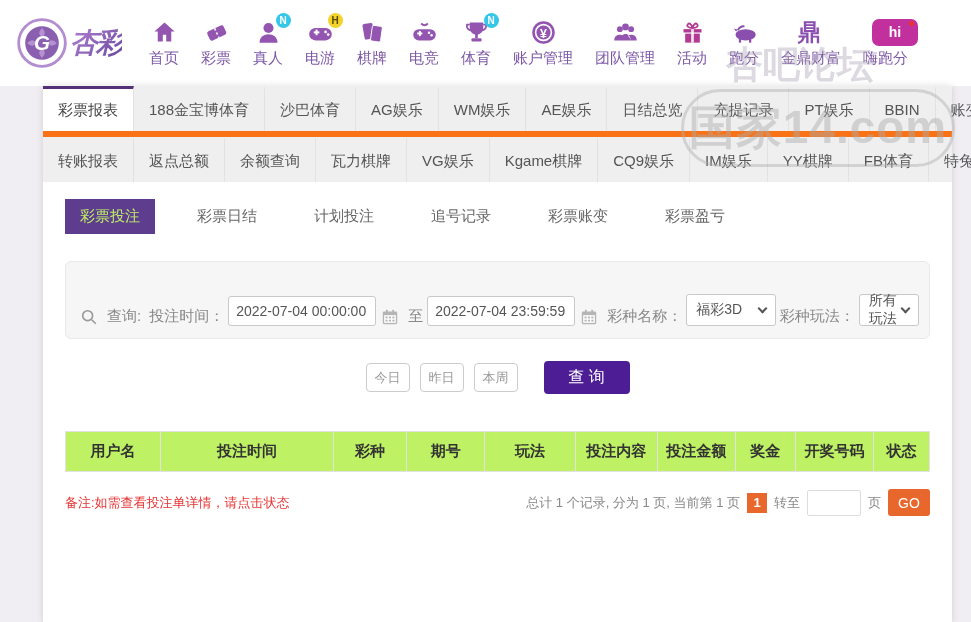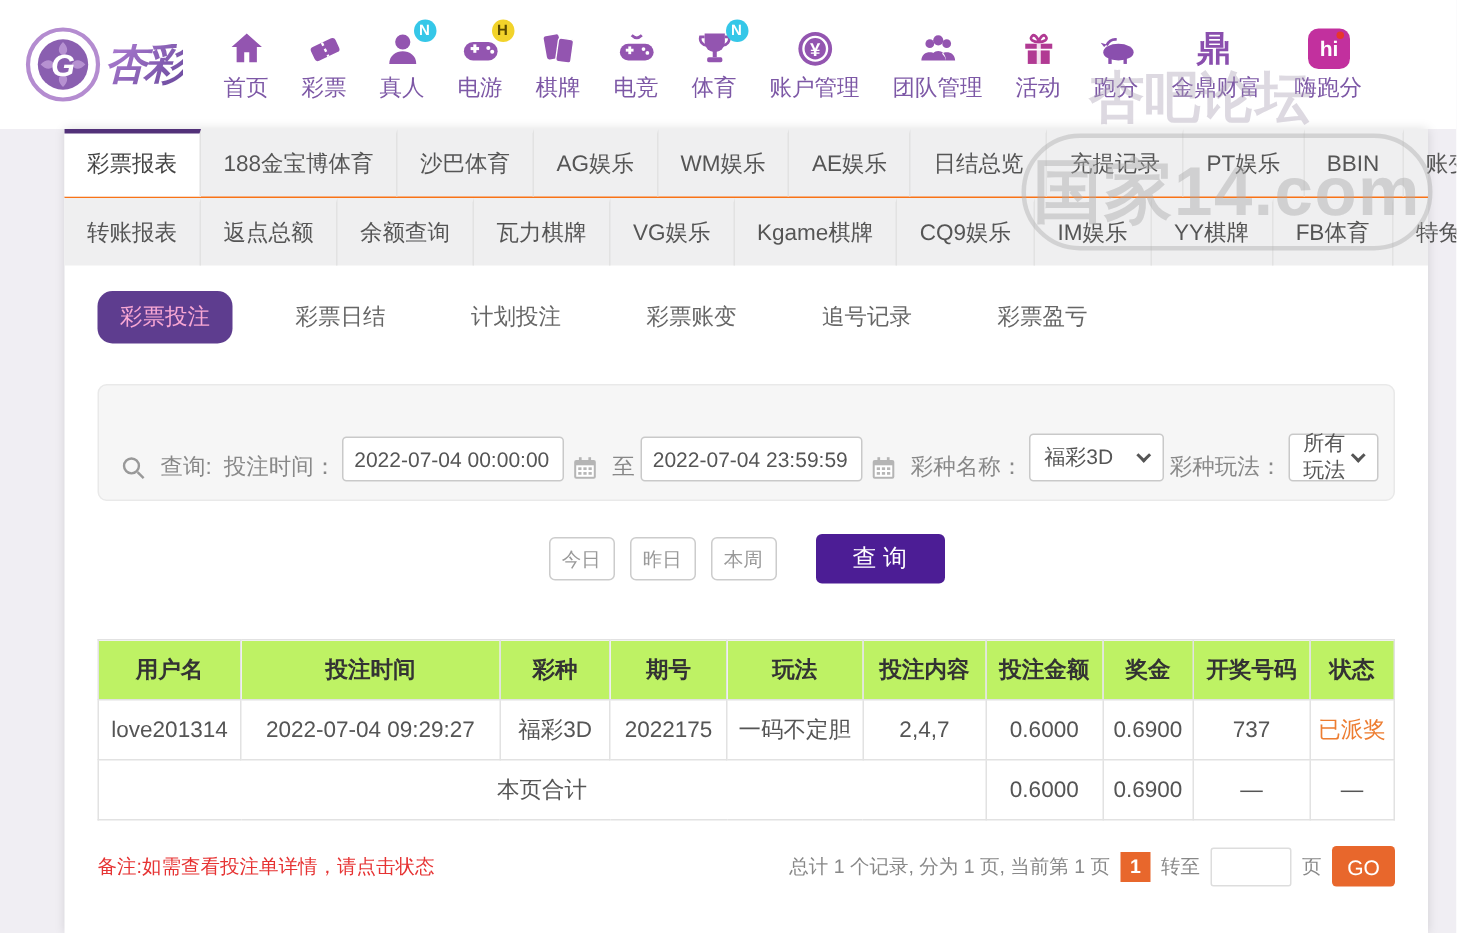--- a/index.html
+++ b/index.html
@@ -17,21 +17,21 @@
                font-style:italic; letter-spacing:-2px; }
   .nav { display:flex; align-items:flex-end; }
   .nav-item { display:flex; flex-direction:column; align-items:center; margin:0 11px;
               color:#7d58a6; font-size:15px; cursor:pointer; position:relative; }
   .nav-ico { width:27px; height:27px; margin-bottom:3px; position:relative; }
   .nav-ico svg { width:100%; height:100%; }
   .badge { position:absolute; top:-6px; right:-9px; width:15px; height:15px; border-radius:50%;
            font-size:10px; font-weight:bold; line-height:15px; text-align:center; }
   .badge-n { background:#35c7e8; color:#fff; }
   .badge-h { background:#f2d32a; color:#5a4a00; }
-  .hi-chip { width:28px; height:27px; border-radius:7px; background:#c2309e; color:#fff;
+  .hi-chip { width:46px; height:27px; border-radius:7px; background:#c2309e; color:#fff;
              font-size:14px; font-weight:bold; display:flex; align-items:center; justify-content:center;
              position:relative; }
   .hi-chip i { position:absolute; top:2px; right:4px; width:5px; height:5px; border-radius:50%;
                background:#e8362c; }
   .ding-glyph { font-size:23px; line-height:27px; color:#8a4fae; font-weight:bold; }
 
   
   .wm-forum { position:absolute; top:40px; left:726px; width:222px; display:flex;
               font-size:37px; font-weight:bold;
               color:rgba(170,160,180,0.40); z-index:6; pointer-events:none; }
@@ -41,30 +41,30 @@
              font-size:46px; font-weight:bold; color:rgba(170,170,170,0.45);
              z-index:6; pointer-events:none; letter-spacing:1px; }
 
   
   .container { position:absolute; top:86px; left:43px; width:909px; height:536px;
                background:#fff; box-shadow:0 0 7px rgba(0,0,0,0.13); z-index:3; }
 
   
   .tabs { background:#efeff0; }
   .tab-row { display:flex; flex-wrap:nowrap; }
-  .tab-row.first { border-bottom:1px solid #f97316; }
+  .tab-row.first { border-bottom:6px solid #f97316; }
   .tab { height:45px; line-height:42px; padding:0 15px; font-size:15px; color:#555;
          border-right:1px solid #e2e2e2; border-top:3px solid transparent; cursor:pointer;
          white-space:nowrap; }
   .tab.active { background:#fff; border-top:3px solid #523179; color:#444; }
 
   
   .subtabs { display:flex; align-items:center; gap:27px; margin:17px 22px 0; }
   .subtab { font-size:15px; color:#666; padding:8px 15px; cursor:pointer; }
-  .subtab.active { background:#5e3d8f; color:#f9a8d4;border-radius:10px; }
+  .subtab.active { background:#5e3d8f; color:#bef264; }
 
   
   .filter { margin:27px 22px 0; background:#f6f6f6; border:1px solid #e9e9e9; border-radius:6px;
             padding:12px 10px; display:flex; align-items:flex-end; font-size:15px; color:#888; }
   .filter .lbl { margin:0 4px; white-space:nowrap; }
   .ipt { width:148px; height:30px; border:1px solid #c9c9c9; border-radius:3px; background:#fff;
          padding:0 7px; font-size:14px; color:#555; font-family:inherit;margin-top:22px; }
   .cal { width:18px; height:18px; margin:0 5px; flex:none; }
   .sel { height:32px; border:1px solid #c9c9c9; border-radius:3px; background:#fff;
          display:flex; align-items:center; justify-content:space-between; padding:0 9px;
@@ -287,22 +287,22 @@
         <div class="tab">YY棋牌</div>
         <div class="tab">FB体育</div>
         <div class="tab">特兔棋牌</div>
       </div>
     </div>
 
     <div class="subtabs">
       <div class="subtab active">彩票投注</div>
       <div class="subtab">彩票日结</div>
       <div class="subtab">计划投注</div>
+      <div class="subtab">追号记录</div>
       <div class="subtab">彩票账变</div>
-      <div class="subtab">追号记录</div>
       <div class="subtab">彩票盈亏</div>
     </div>
 
     <div class="filter">
       <svg class="cal" viewBox="0 0 20 20" style="margin-left:4px">
         <circle cx="8.5" cy="8.5" r="5.5" fill="none" stroke="#999" stroke-width="1.8"></circle>
         <line x1="13" y1="13" x2="17.5" y2="17.5" stroke="#999" stroke-width="1.8"></line>
       </svg>
       <span class="lbl">查询:</span>
       <span class="lbl">投注时间：</span>
@@ -377,39 +377,20 @@
           <th>期号</th>
           <th>玩法</th>
           <th>投注内容</th>
           <th>投注金额</th>
           <th>奖金</th>
           <th>开奖号码</th>
           <th>状态</th>
         </tr>
       </thead>
       <tbody>
-        <tr>
-          <td>love201314</td>
-          <td>2022-07-04 09:29:27</td>
-          <td>福彩3D</td>
-          <td>2022175</td>
-          <td>一码不定胆</td>
-          <td>2,4,7</td>
-          <td>0.6000</td>
-          <td>0.6900</td>
-          <td>737</td>
-          <td class="status-link">已派奖</td>
-        </tr>
-        <tr>
-          <td colspan="6">本页合计</td>
-          <td>0.6000</td>
-          <td>0.6900</td>
-          <td>—</td>
-          <td>—</td>
-        </tr>
       </tbody>
     </table>
 
     <div class="foot">
       <span class="note">备注:如需查看投注单详情，请点击状态</span>
       <div class="pager">
         <span>总计 1 个记录, 分为 1 页, 当前第 1 页</span>
         <span class="pg-cur">1</span>
         <span>转至</span>
         <input class="pg-input" style="">

